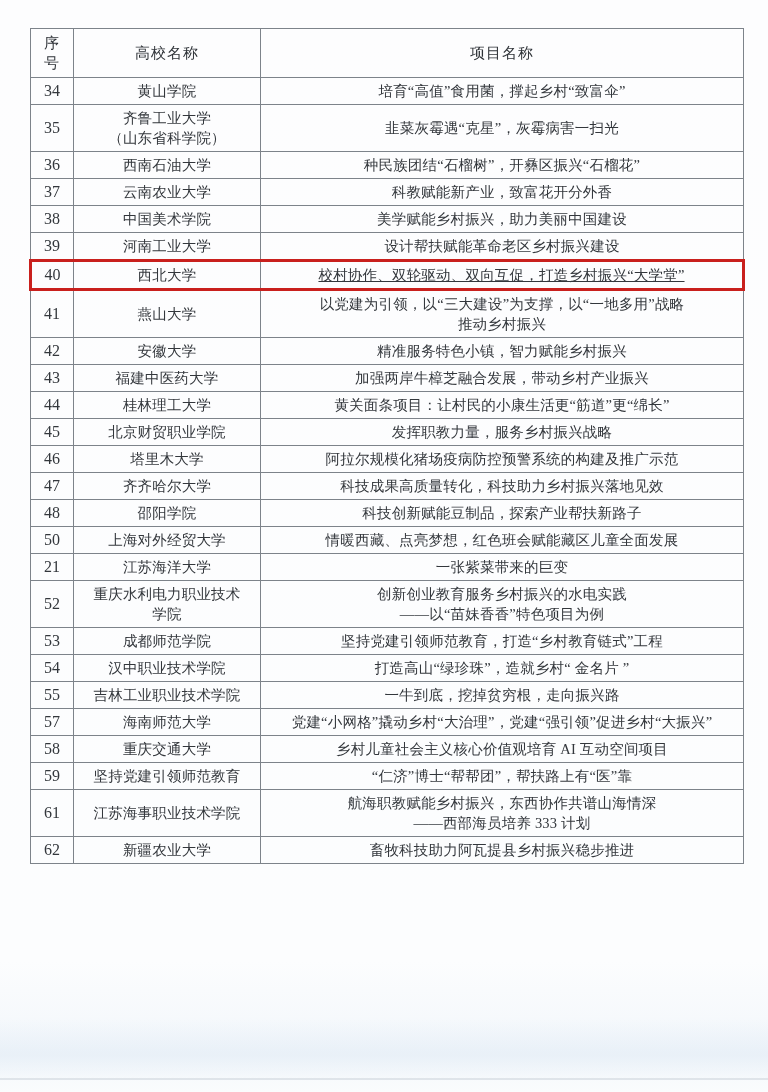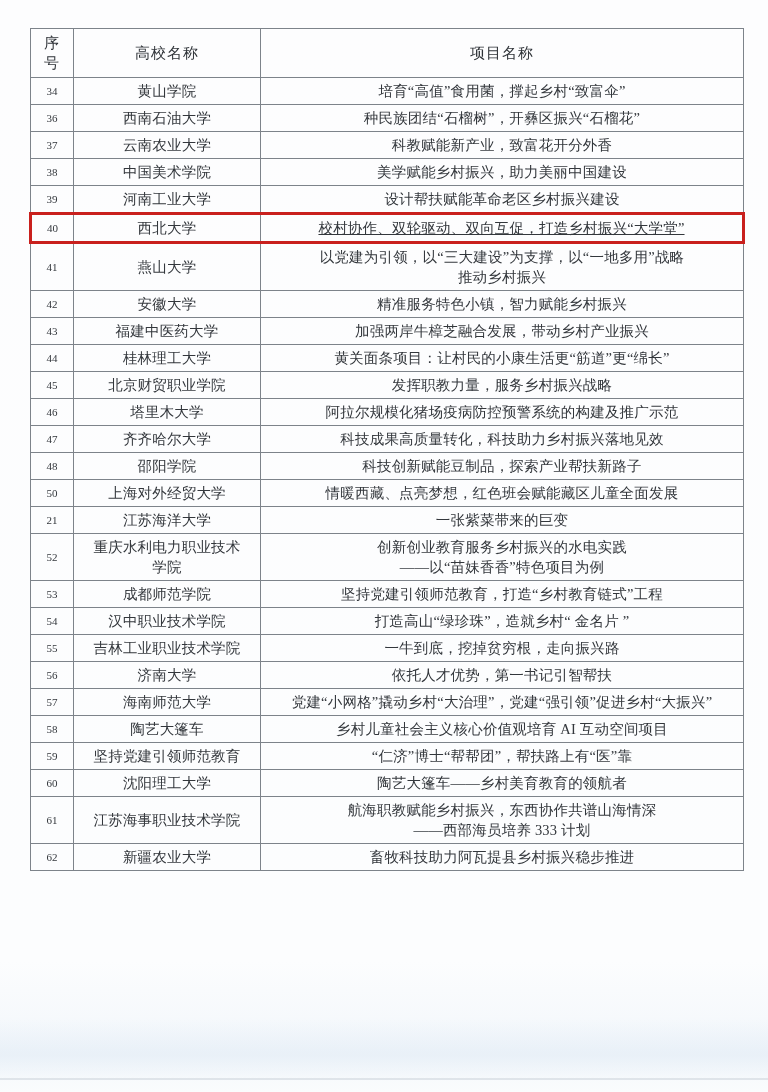--- a/index.html
+++ b/index.html
@@ -31,21 +31,21 @@
     color:var(--text-dark);
   }
   th{
     font-weight:normal;font-size:15px;color:#2e3237;
     padding:4px 8px;line-height:20px;letter-spacing:1px;
   }
   td{
     font-size:14.5px;line-height:20px;padding:3px 4px;
     letter-spacing:0.2px;
   }
-  td.no-cell{font-size:11px;letter-spacing:0;}
+  td.no-cell{font-size:16px;letter-spacing:0;}
   tr.highlight td{
     border-top:3px solid var(--red);
     border-bottom:3px solid var(--red);
   }
   tr.highlight td:first-child{border-left:3px solid var(--red);}
   tr.highlight td:last-child{border-right:3px solid var(--red);text-decoration:underline;}
   .scan-shade{
     position:absolute;left:0;right:0;top:1018px;height:62px;
     background:linear-gradient(180deg,rgba(222,233,244,0) 0%,rgba(222,233,244,0.5) 60%,rgba(238,245,251,0.15) 100%);
     pointer-events:none;
@@ -73,20 +73,25 @@
         <th>项目名称</th>
       </tr>
     </thead>
     <tbody id="table-body">
         <tr>
           <td class="no-cell">34</td>
           <td>黄山学院</td>
           <td>培育“高值”食用菌，撑起乡村“致富伞”</td>
         </tr>
         <tr>
+          <td class="no-cell">35</td>
+          <td>齐鲁工业大学<br>（山东省科学院）</td>
+          <td>韭菜灰霉遇“克星”，灰霉病害一扫光</td>
+        </tr>
+        <tr>
           <td class="no-cell">36</td>
           <td>西南石油大学</td>
           <td>种民族团结“石榴树”，开彝区振兴“石榴花”</td>
         </tr>
         <tr>
           <td class="no-cell">37</td>
           <td>云南农业大学</td>
           <td>科教赋能新产业，致富花开分外香</td>
         </tr>
         <tr>
@@ -168,43 +173,33 @@
           <td class="no-cell">54</td>
           <td>汉中职业技术学院</td>
           <td>打造高山“绿珍珠”，造就乡村“ 金名片 ”</td>
         </tr>
         <tr>
           <td class="no-cell">55</td>
           <td>吉林工业职业技术学院</td>
           <td>一牛到底，挖掉贫穷根，走向振兴路</td>
         </tr>
         <tr>
-          <td class="no-cell">56</td>
-          <td>济南大学</td>
-          <td>依托人才优势，第一书记引智帮扶</td>
-        </tr>
-        <tr>
           <td class="no-cell">57</td>
           <td>海南师范大学</td>
           <td>党建“小网格”撬动乡村“大治理”，党建“强引领”促进乡村“大振兴”</td>
         </tr>
         <tr>
           <td class="no-cell">58</td>
-          <td>陶艺大篷车</td>
+          <td>重庆交通大学</td>
           <td>乡村儿童社会主义核心价值观培育 AI 互动空间项目</td>
         </tr>
         <tr>
           <td class="no-cell">59</td>
           <td>坚持党建引领师范教育</td>
           <td>“仁济”博士“帮帮团”，帮扶路上有“医”靠</td>
-        </tr>
-        <tr>
-          <td class="no-cell">60</td>
-          <td>沈阳理工大学</td>
-          <td>陶艺大篷车——乡村美育教育的领航者</td>
         </tr>
         <tr>
           <td class="no-cell">61</td>
           <td>江苏海事职业技术学院</td>
           <td>航海职教赋能乡村振兴，东西协作共谱山海情深<br>——西部海员培养 333 计划</td>
         </tr>
         <tr>
           <td class="no-cell">62</td>
           <td>新疆农业大学</td>
           <td>畜牧科技助力阿瓦提县乡村振兴稳步推进</td>

